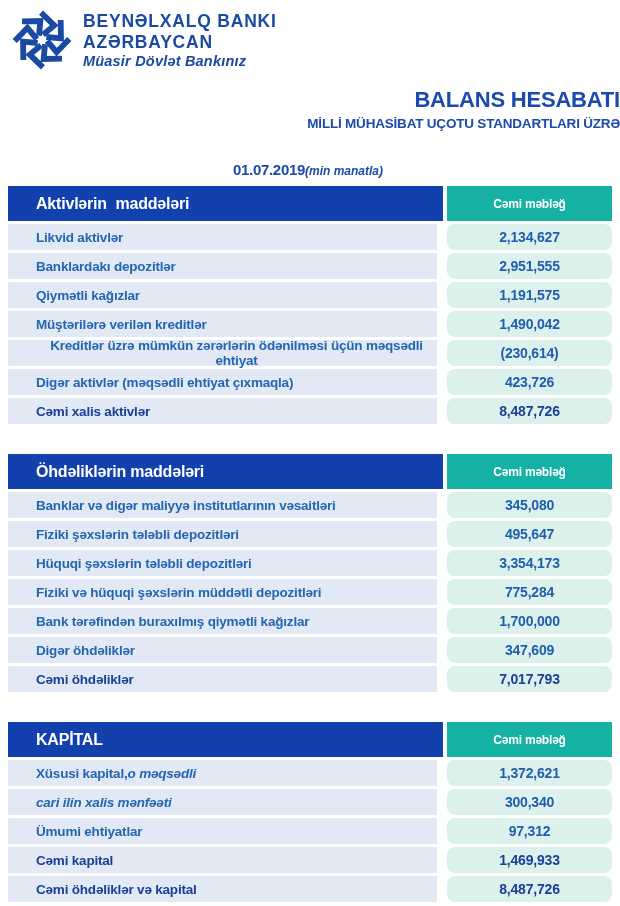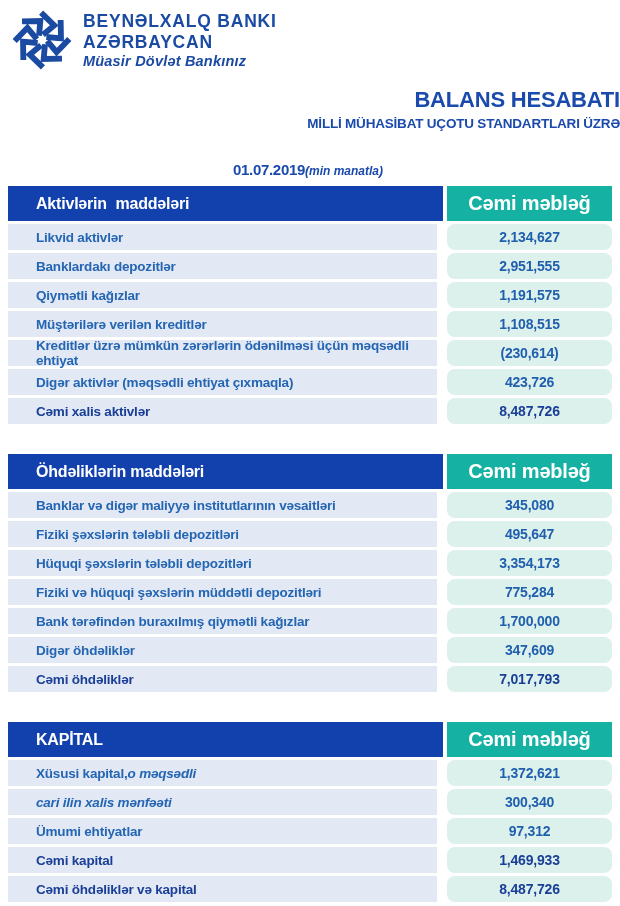--- a/index.html
+++ b/index.html
@@ -21,31 +21,31 @@
   
   .title-block { text-align:right; margin-top:15px; color:var(--title-blue);padding-left:46px; }
   .report-title { font-size:22px; font-weight:700; letter-spacing:-0.2px; }
   .report-subtitle { font-size:13.5px; font-weight:700; margin-top:3px; letter-spacing:-0.2px; }
   
   .meta-row { display:flex; justify-content:center; align-items:baseline; margin:30px 8px 8px 4px; }
   .meta-date { font-weight:700; font-size:15px; color:var(--title-blue); letter-spacing:-0.3px; }
   .meta-note { font-style:italic; font-weight:700; font-size:12px; color:var(--title-blue); }
   
   .tables { padding:0 8px; }
-  .balance-table { margin-bottom:30px; }
+  .balance-table { margin-bottom:30px;text-align:center; }
   .t-head { display:flex; column-gap:4px; height:35px; }
   .t-head-title {
     flex:1; background:var(--header-blue); color:#ffffff;
     font-weight:700; font-size:16px; letter-spacing:-0.2px;
     display:flex; align-items:center; padding-left:28px;
     white-space:pre-wrap;
   }
   .t-head-amount {
     width:165px; background:var(--header-teal); color:#ffffff;
-    font-weight:700; font-size:20px; letter-spacing:-0.2px;
+    font-weight:700; font-size:12px; letter-spacing:-0.2px;
     display:flex; align-items:center; justify-content:center;
   }
   .t-body { display:flex; flex-direction:column; row-gap:3px; margin-top:3px; }
   .t-row { display:flex; column-gap:10px; height:26px; }
   .t-label {
     flex:1; background:var(--row-label-bg);
     display:flex; align-items:center; padding-left:28px;
     font-weight:700; font-size:13.5px; letter-spacing:-0.2px;
     color:var(--label-text);
   }
@@ -120,21 +120,21 @@
           <div class="t-row">
             <div class="t-label">
               <span>Qiymətli kağızlar</span>
             </div>
             <div class="t-value">1,191,575</div>
           </div>
           <div class="t-row">
             <div class="t-label">
               <span>Müştərilərə verilən kreditlər</span>
             </div>
-            <div class="t-value">1,108,515</div>
+            <div class="t-value">1,490,042</div>
           </div>
           <div class="t-row">
             <div class="t-label">
               <span>Kreditlər üzrə mümkün zərərlərin ödənilməsi üçün məqsədli ehtiyat</span>
             </div>
             <div class="t-value">(230,614)</div>
           </div>
           <div class="t-row">
             <div class="t-label">
               <span>Digər aktivlər (məqsədli ehtiyat çıxmaqla)</span>

